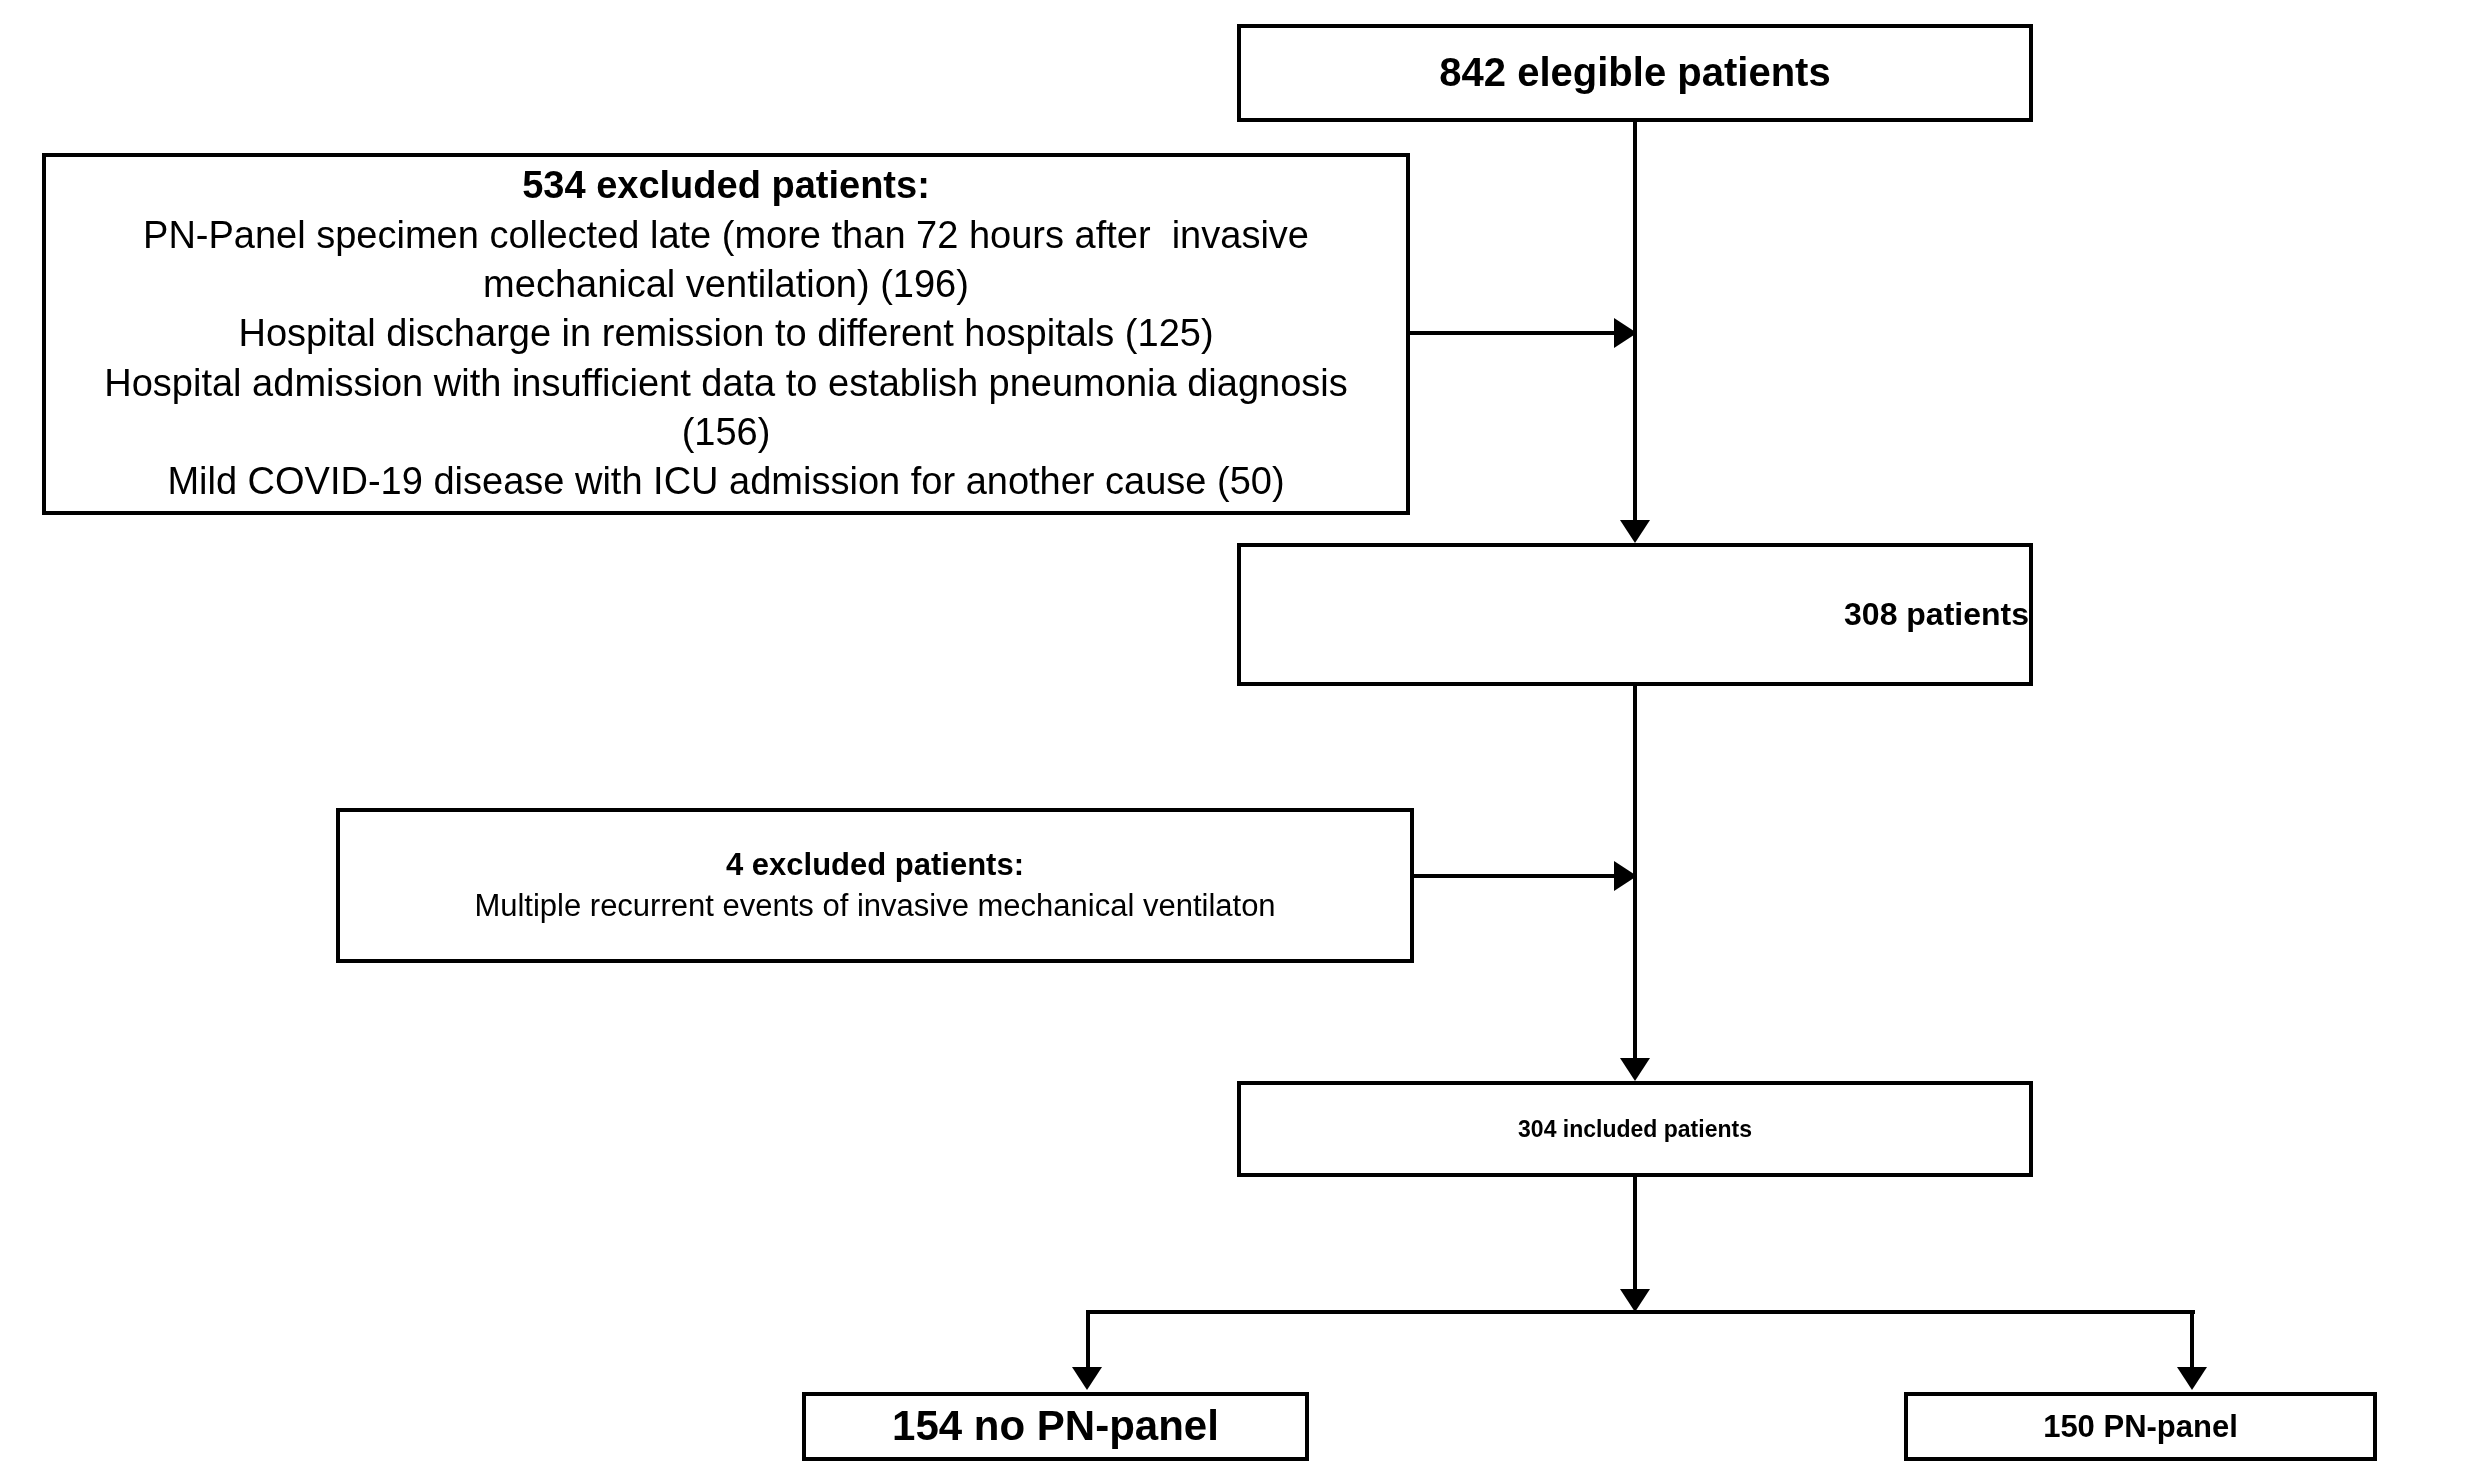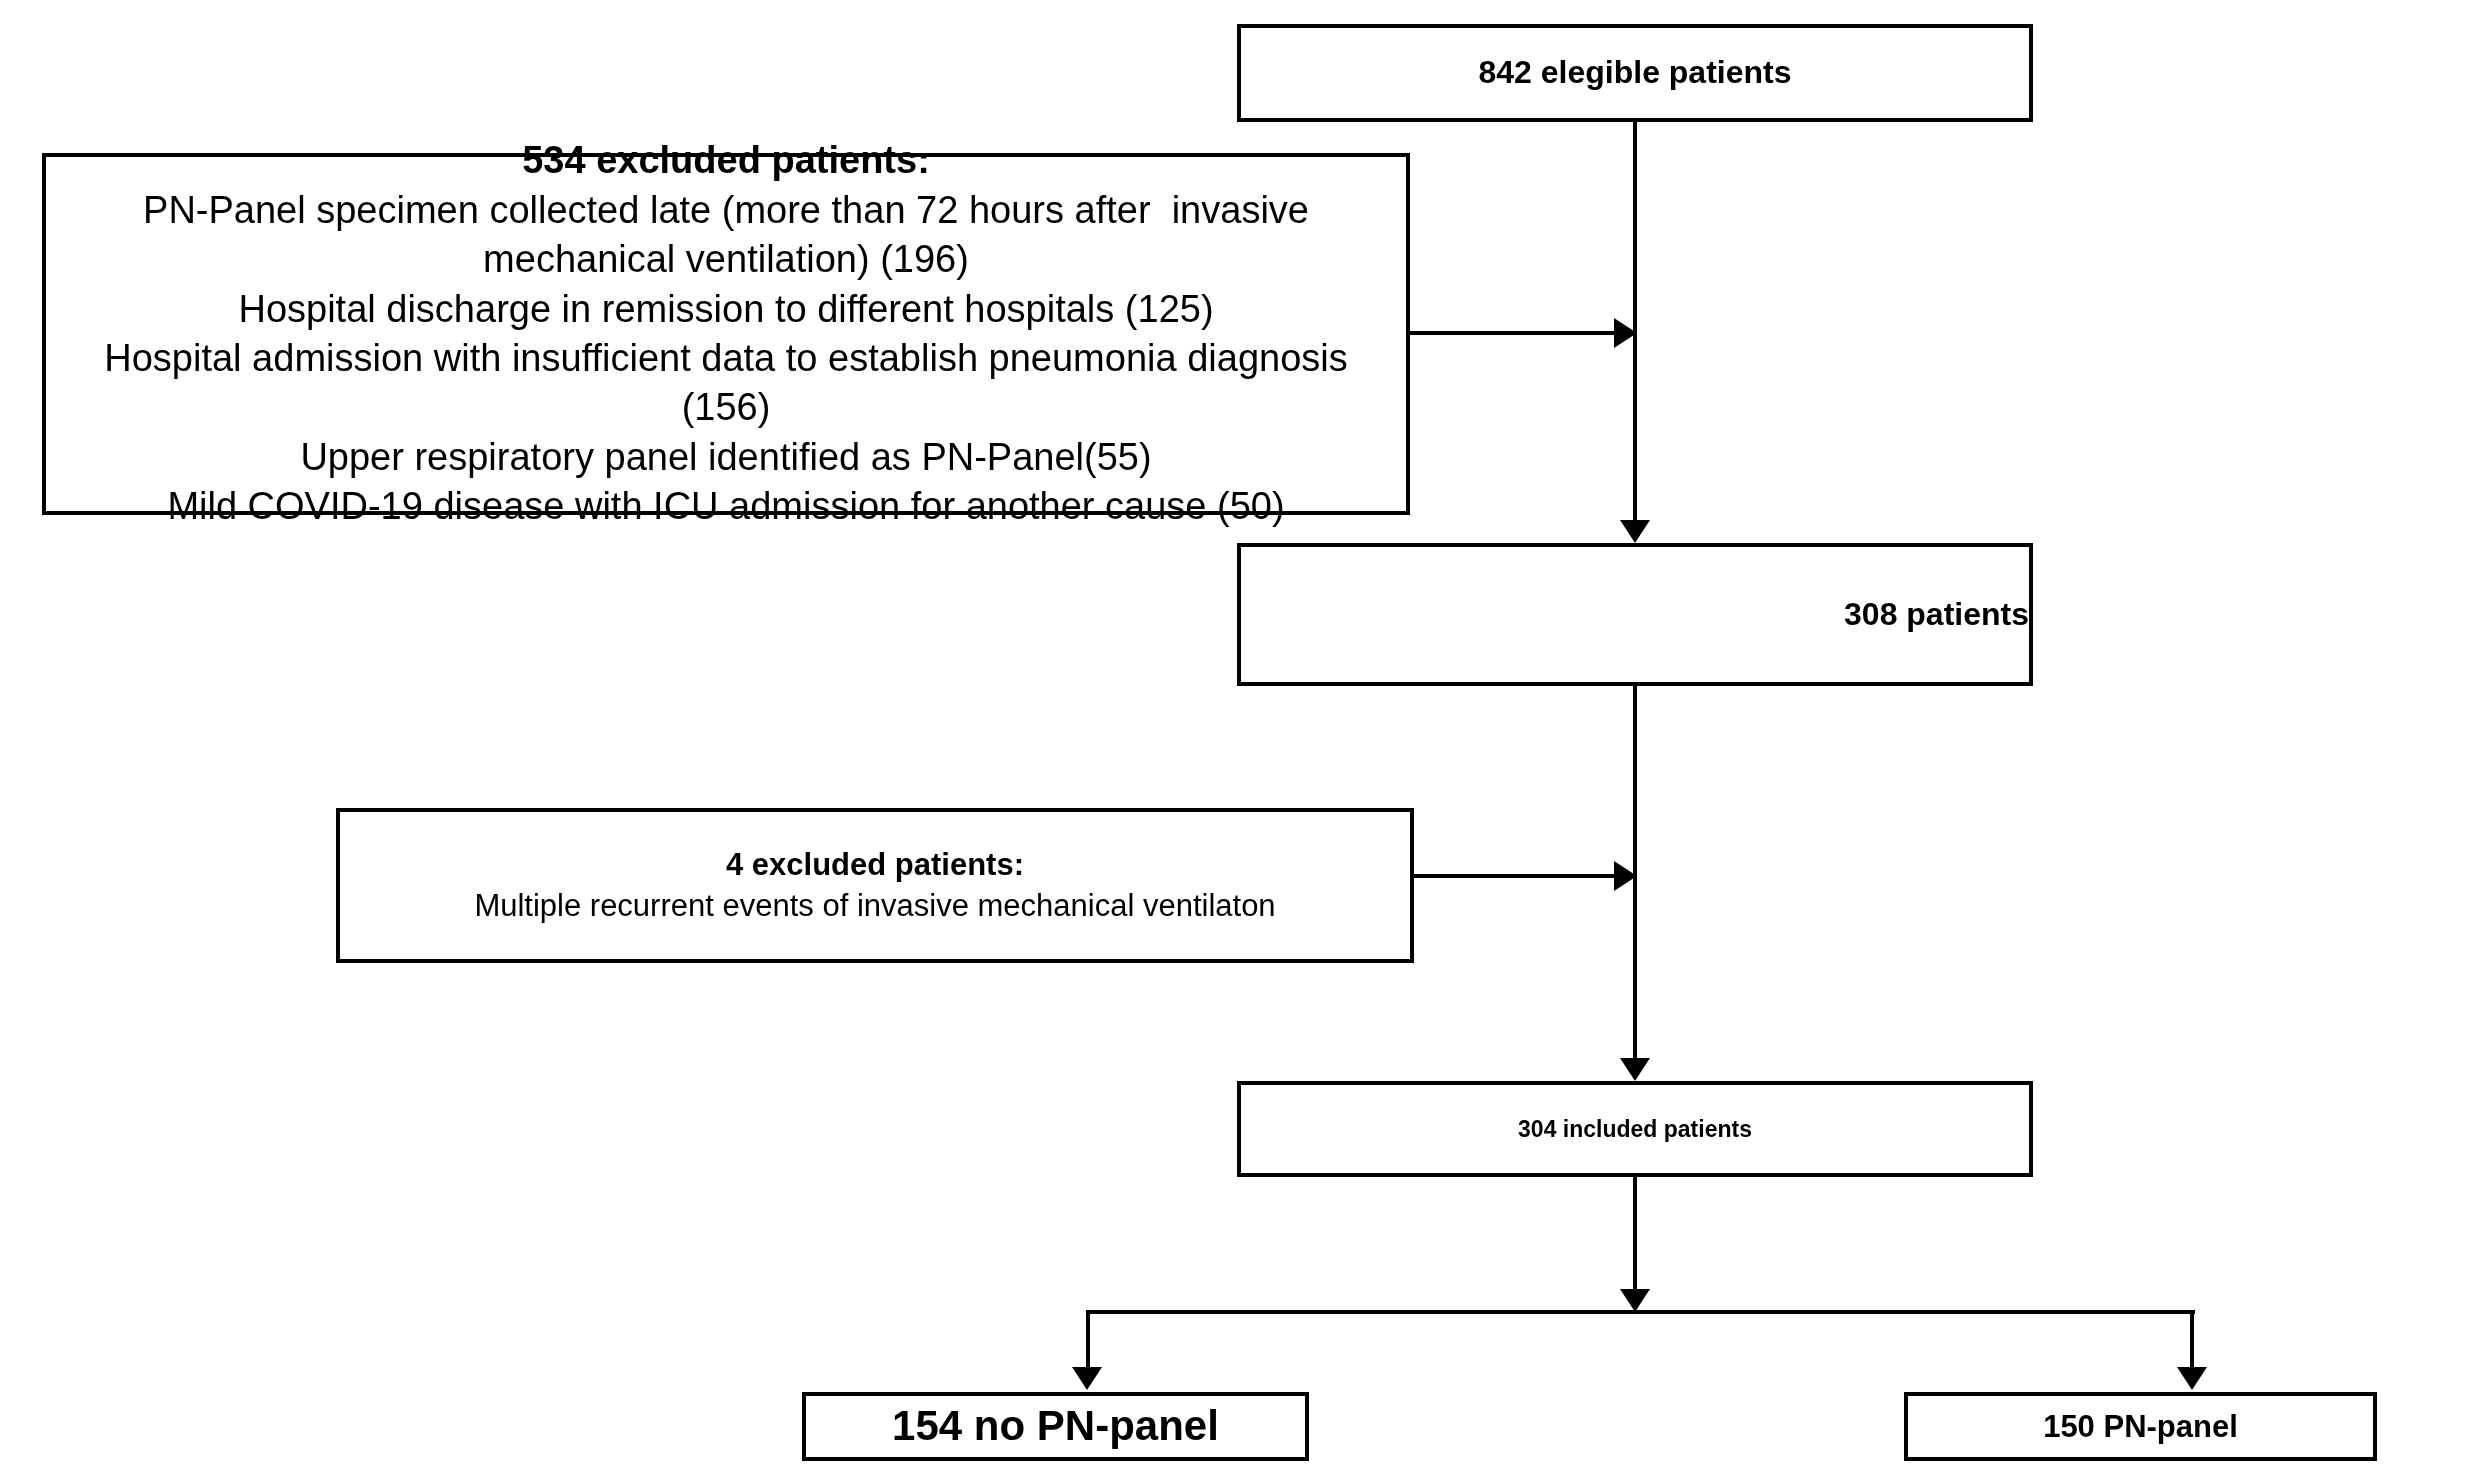--- a/index.html
+++ b/index.html
@@ -32,21 +32,21 @@
     width: 100%;
     line-height: 1.26;
     white-space: pre-wrap;
   }
   .ttl {
     font-weight: bold;
   }
   
   #node-eligible {
     left: 1237px; top: 23.6px; width: 796px; height: 98px;
-    font-size: 32px; font-weight: bold;
+    font-size: 40px; font-weight: bold;
   }
   #node-excluded-534 {
     left: 42px; top: 153px; width: 1368px; height: 362px;
     font-size: 38px;
     padding: 0 12.2px;
   }
   #node-excluded-534 .node-line { line-height: 1.30; }
   #node-patients-308 {
     left: 1237px; top: 543px; width: 796px; height: 143px;
     font-size: 32px; font-weight: bold; text-align: right;
@@ -121,21 +121,20 @@
 
   <div class="node" id="node-eligible">
     <span class="node-line">842 elegible patients</span>
   </div>
 
   <div class="node" id="node-excluded-534">
     <span class="node-line ttl">534 excluded patients:</span>
     <span class="node-line">PN-Panel specimen collected late (more than 72 hours after  invasive mechanical ventilation) (196)</span>
     <span class="node-line">Hospital discharge in remission to different hospitals (125)</span>
     <span class="node-line">Hospital admission with insufficient data to establish pneumonia diagnosis (156)</span>
-    <span class="node-line">Upper respiratory panel identified as PN-Panel(55)</span>
     <span class="node-line">Mild COVID-19 disease with ICU admission for another cause (50)</span>
   </div>
 
   <div class="node" id="node-patients-308">
     <span class="node-line">308 patients</span>
   </div>
 
   <div class="node" id="node-excluded-4">
     <span class="node-line ttl">4 excluded patients:</span>
     <span class="node-line">Multiple recurrent events of invasive mechanical ventilaton</span>

